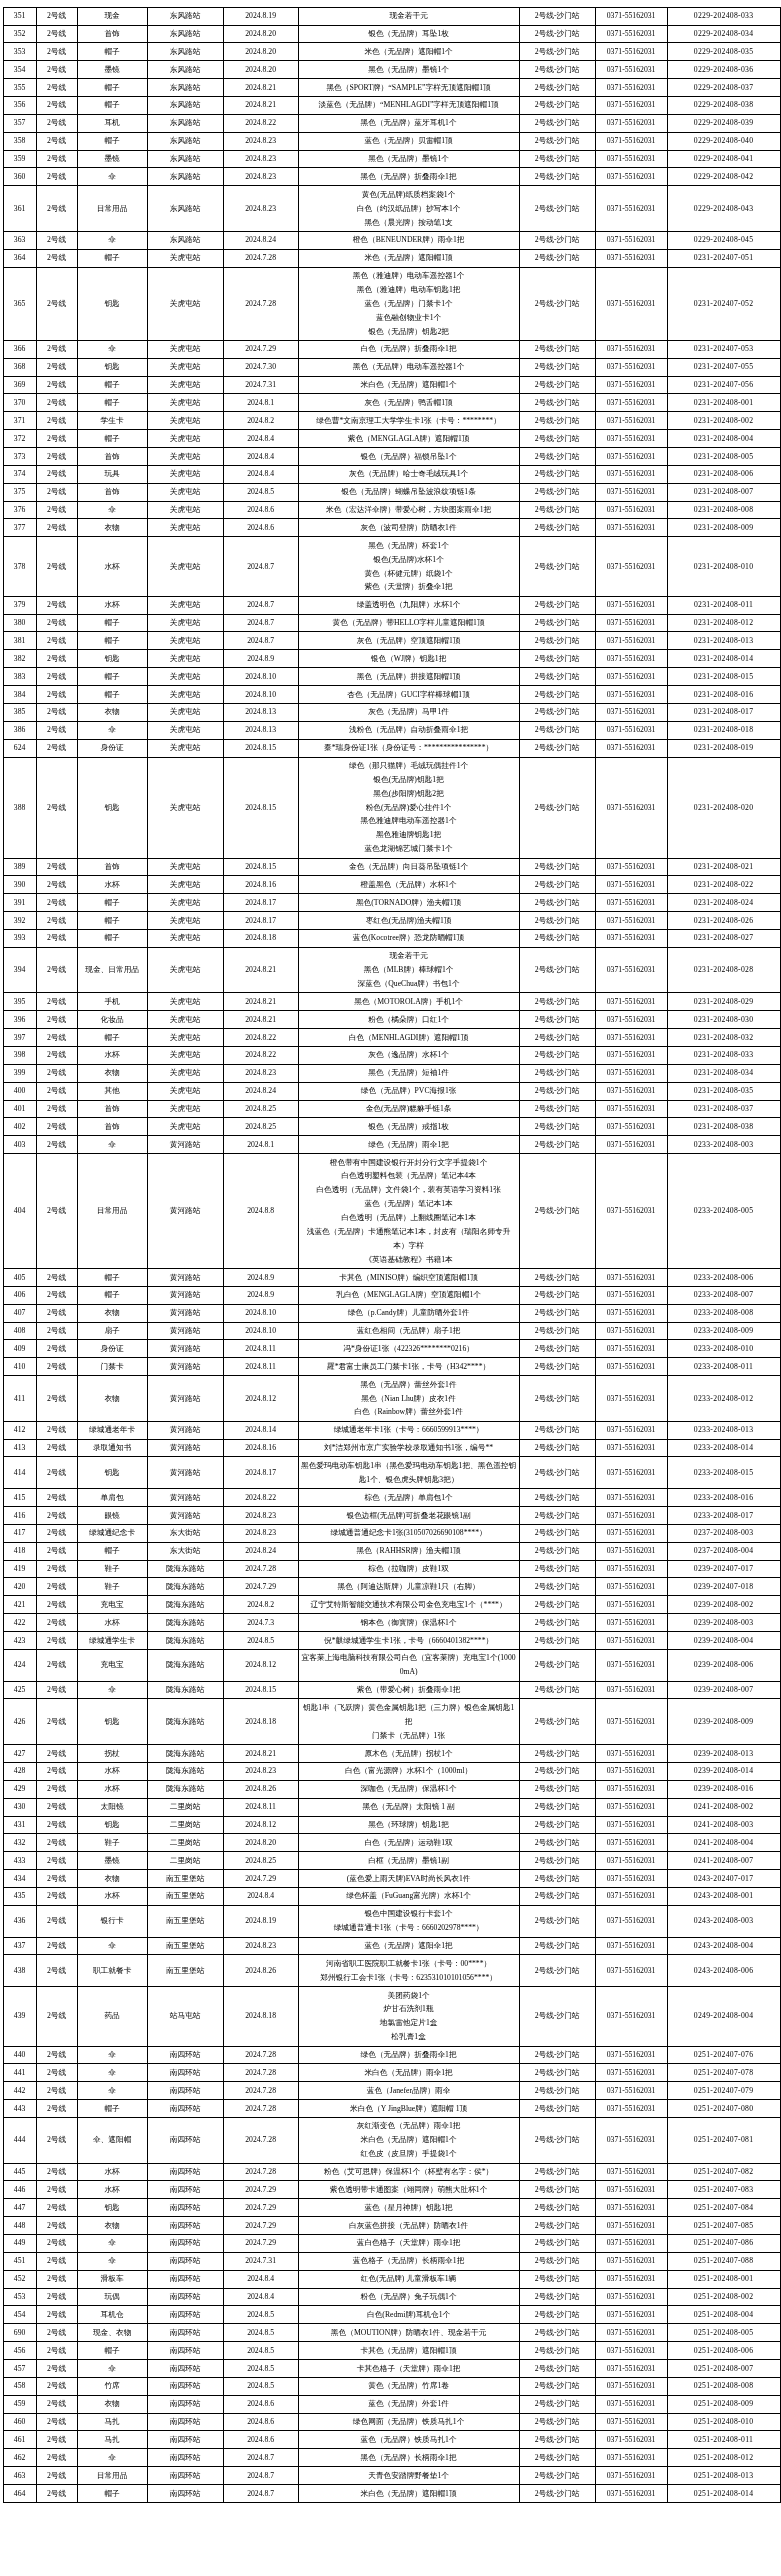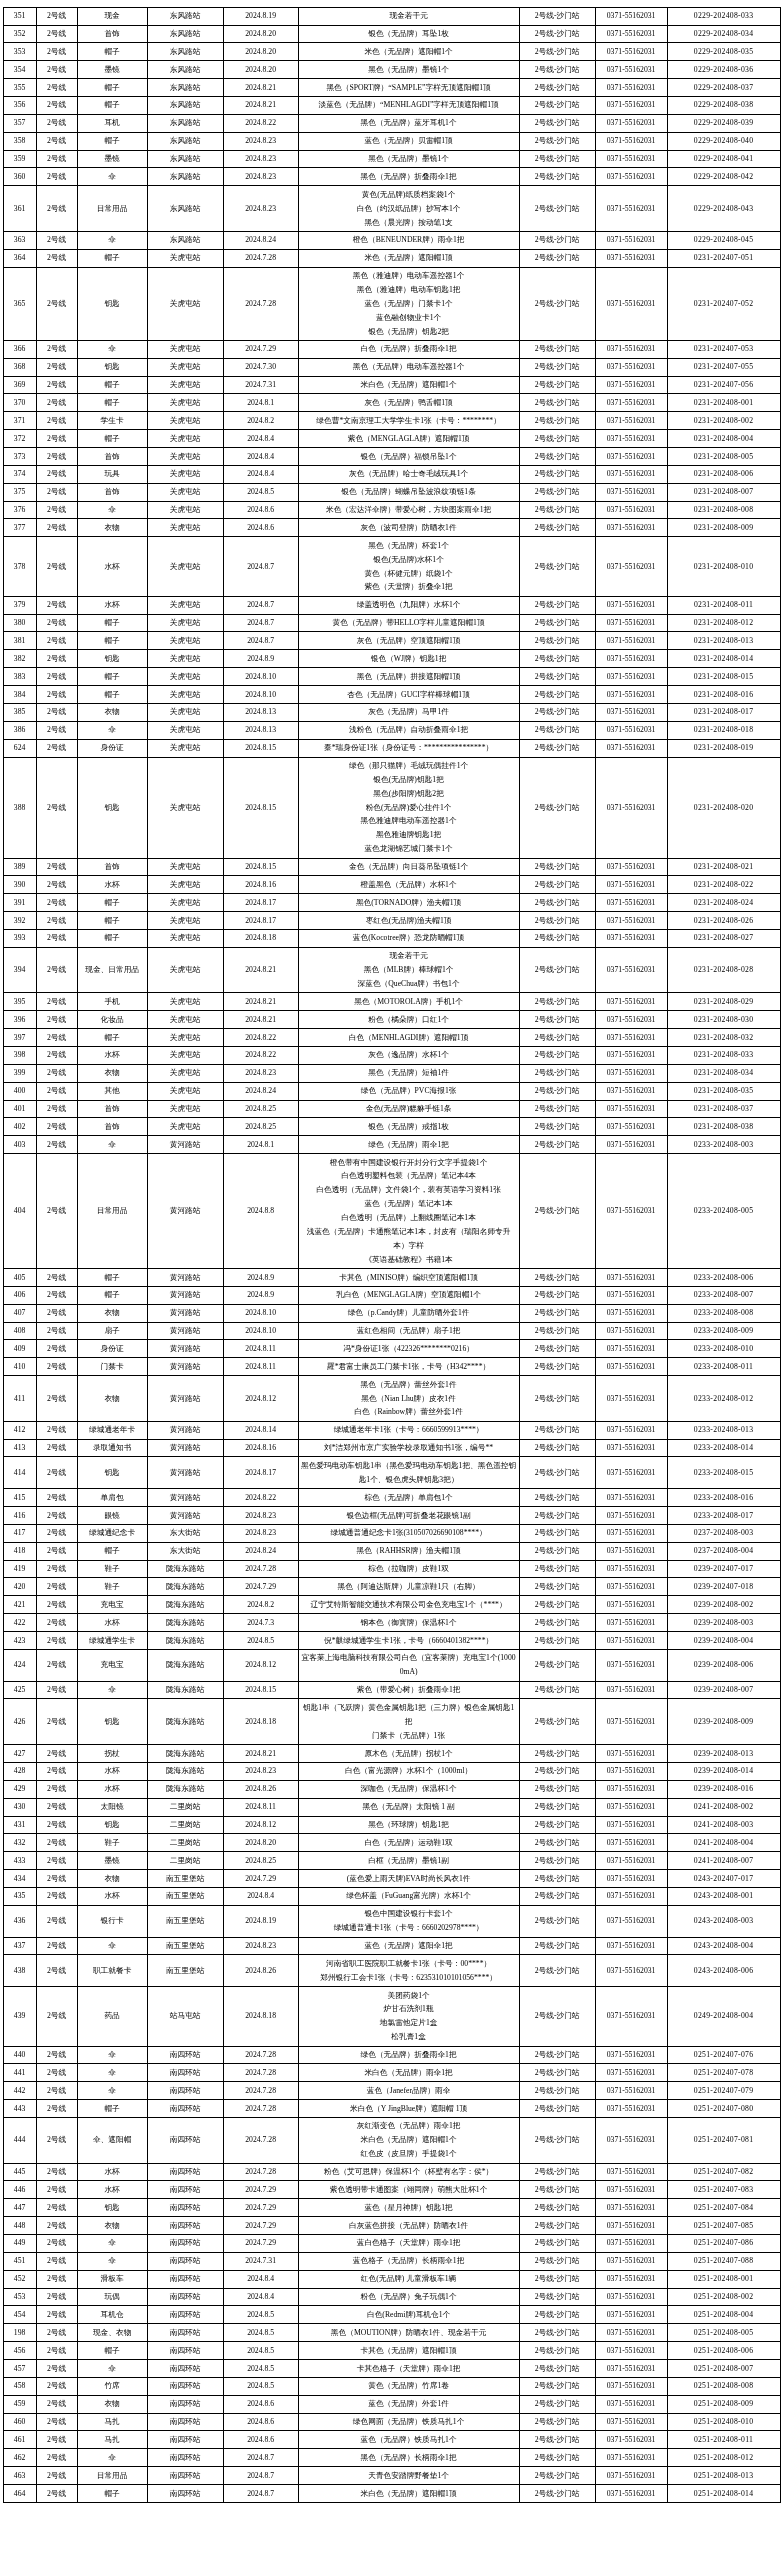--- a/index.html
+++ b/index.html
@@ -1391,21 +1391,21 @@
           <td class="c-station">南四环站</td>
           <td class="c-date">2024.8.5</td>
           <td class="c-desc">
             <div>白色(Redmi牌)耳机仓1个</div>
           </td>
           <td class="c-pickup">2号线-沙门站</td>
           <td class="c-phone">0371-55162031</td>
           <td class="c-code">0251-202408-004</td>
         </tr>
         <tr>
-          <td class="c-seq">198</td>
+          <td class="c-seq">690</td>
           <td class="c-line">2号线</td>
           <td class="c-cat">现金、衣物</td>
           <td class="c-station">南四环站</td>
           <td class="c-date">2024.8.5</td>
           <td class="c-desc">
             <div>黑色（MOUTION牌）防晒衣1件、现金若干元</div>
           </td>
           <td class="c-pickup">2号线-沙门站</td>
           <td class="c-phone">0371-55162031</td>
           <td class="c-code">0251-202408-005</td>

